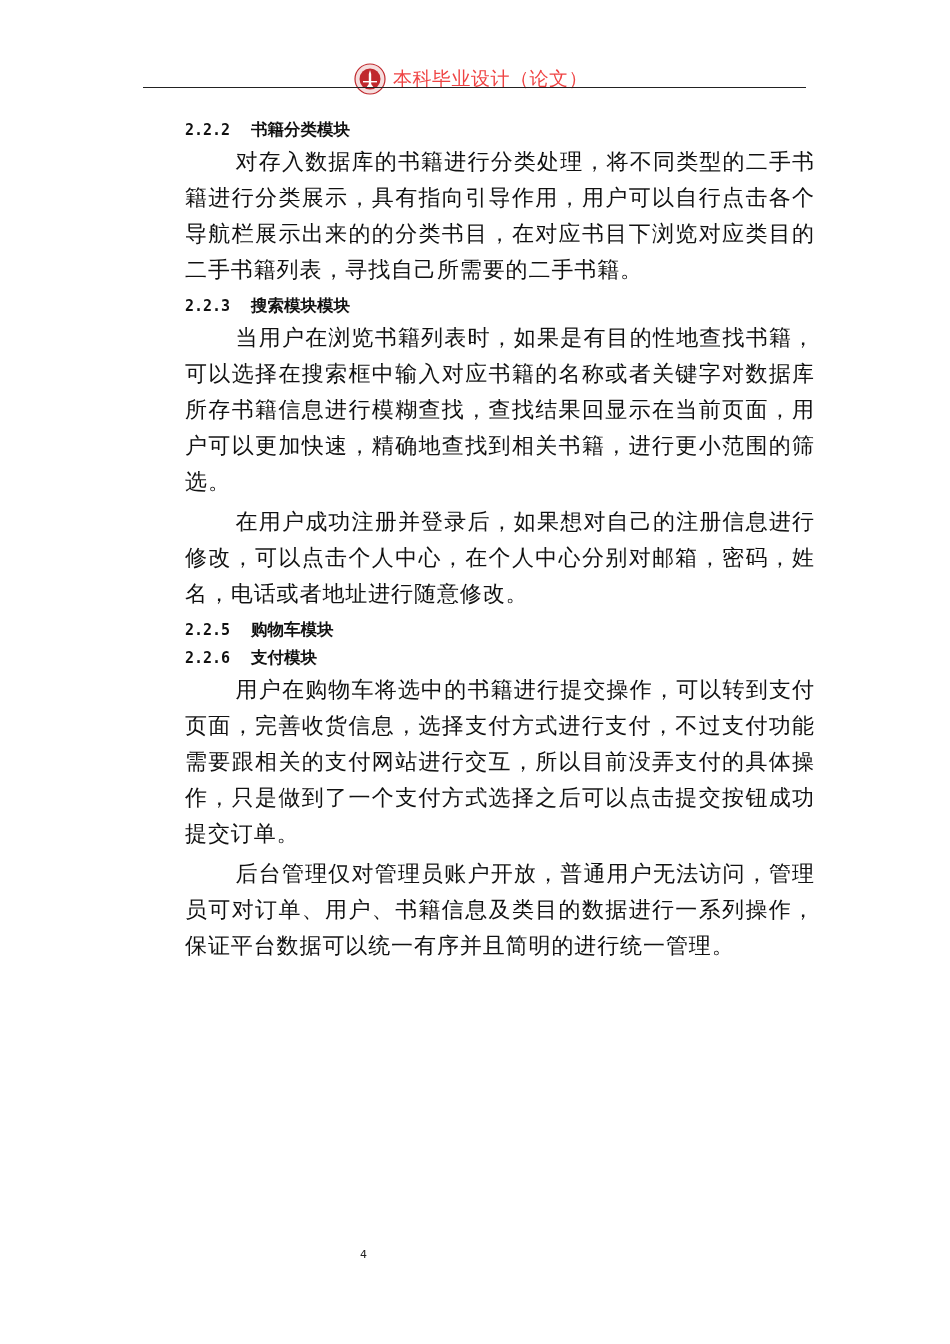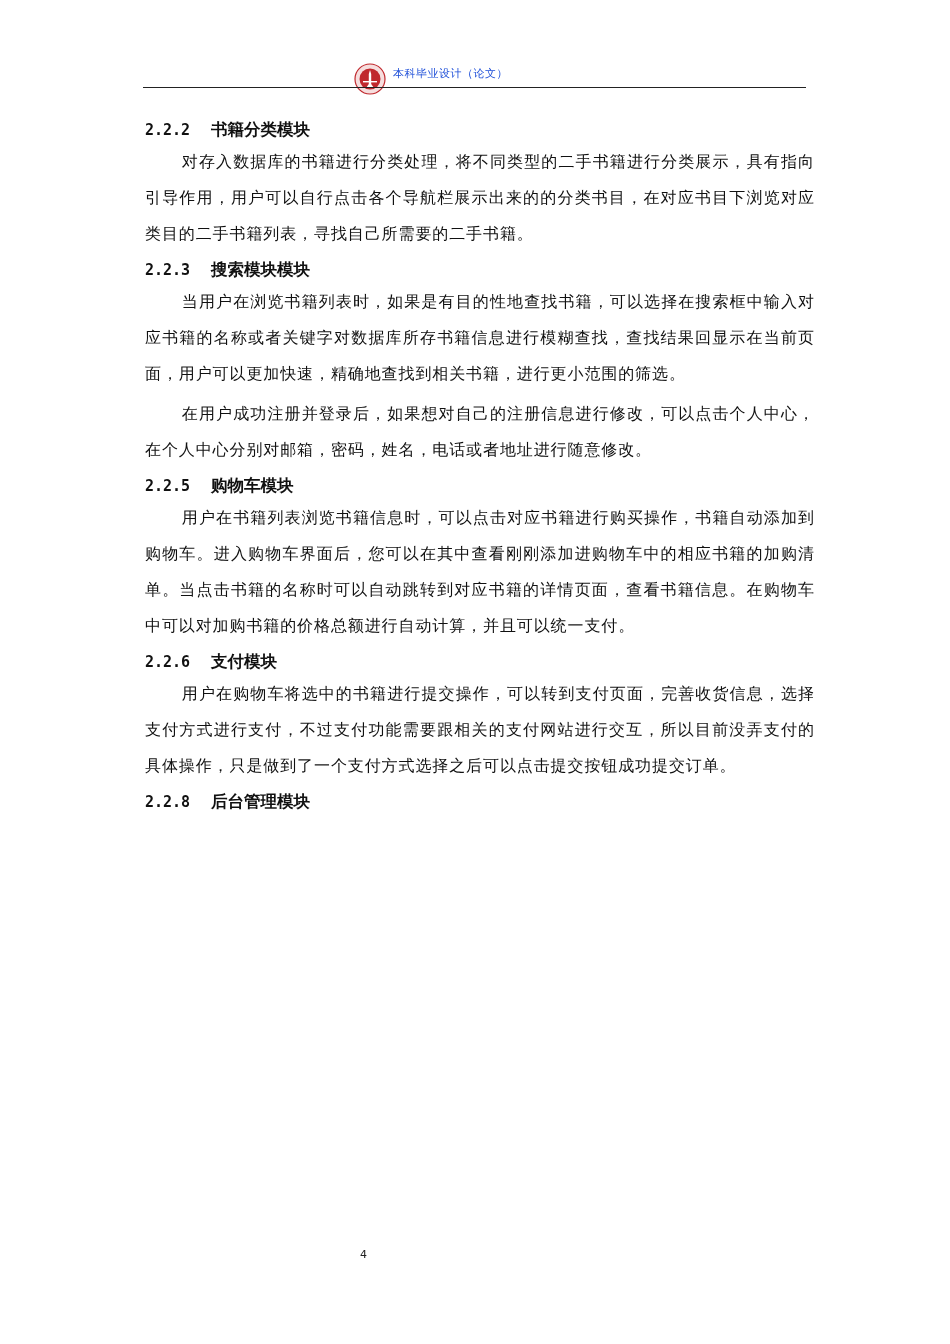--- a/index.html
+++ b/index.html
@@ -2,29 +2,29 @@
 <html><head>
   <meta charset="utf-8">
   <style>
     html, body { margin: 0; padding: 0; background: #ffffff; }
     body { width: 950px; height: 1344px; position: relative; overflow: hidden;
            font-family: "DejaVu Serif", "Liberation Serif", serif; color: #111; }
     .header { position: absolute; left: 143px; top: 58px; width: 663px; height: 30px; }
     .header-line { position: absolute; left: 0; right: 0; top: 29px; height: 0; border-top: 1.2px solid #222; }
     .logo { position: absolute; left: 211px; top: 4px; width: 32px; height: 38px; }
     .header-title { position: absolute; left: 250px; top: 8px; font-family: "DejaVu Sans", "Liberation Sans", sans-serif;
-                    font-size: 11px; letter-spacing: 0.5px; color: #1d4ed8; white-space: nowrap; }
+                    font-size: 19px; letter-spacing: 0.5px; color: #ef4444; white-space: nowrap; }
     .content { position: absolute; left: 145px; top: 116px; width: 670px; }
     .section-heading { font-family: "DejaVu Sans", "Liberation Sans", sans-serif; font-weight: bold; font-size: 16.5px;
                        height: 28px; line-height: 28px; white-space: nowrap; }
     .section-heading .num { font-family: "DejaVu Sans Mono", "Liberation Mono", monospace; font-weight: bold; font-size: 15px;
                             display: inline-block; width: 66px; }
-    .para { font-size: 16px; line-height: 36px; text-indent: 2.3em; margin: 0 0 4px 0; text-align: justify;
+    .para { font-size: 22px; line-height: 36px; text-indent: 2.3em; margin: 0 0 4px 0; text-align: justify;
             letter-spacing: 0.9px; }
-    .section { margin-bottom: 0; }
+    .section { margin-bottom: 0; margin-left: 40px; }
     .page-number { position: absolute; left: 360px; top: 1248px; font-family: "DejaVu Sans", "Liberation Sans", sans-serif;
                    font-size: 11px; color: #222; }
   </style>
 </head>
 <body>
 
 <div class="header">
   <div class="logo">
     <svg width="32" height="38" viewBox="0 0 32 38">
       <circle cx="16" cy="17" r="15" fill="#f6dede" stroke="#c0282d" stroke-width="1.2"></circle>
@@ -44,26 +44,25 @@
   </div>
   <div class="section">
     <div class="section-heading"><span class="num">2.2.3</span><span>搜索模块模块</span></div>
     <p class="para">当用户在浏览书籍列表时，如果是有目的性地查找书籍，可以选择在搜索框中输入对应书籍的名称或者关键字对数据库所存书籍信息进行模糊查找，查找结果回显示在当前页面，用户可以更加快速，精确地查找到相关书籍，进行更小范围的筛选。</p>
   </div>
   <div class="section">
     <p class="para">在用户成功注册并登录后，如果想对自己的注册信息进行修改，可以点击个人中心，在个人中心分别对邮箱，密码，姓名，电话或者地址进行随意修改。</p>
   </div>
   <div class="section">
     <div class="section-heading"><span class="num">2.2.5</span><span>购物车模块</span></div>
-    <p class="para">用户在书籍列表浏览书籍信息时，可以点击对应书籍进行购买操作，书籍自动添加到购物车。进入购物车界面后，您可以在其中查看刚刚添加进购物车中的相应书籍的加购清单。当点击书籍的名称时可以自动跳转到对应书籍的详情页面，查看书籍信息。在购物车中可以对加购书籍的价格总额进行自动计算，并且可以统一支付。</p>
   </div>
   <div class="section">
     <div class="section-heading"><span class="num">2.2.6</span><span>支付模块</span></div>
     <p class="para">用户在购物车将选中的书籍进行提交操作，可以转到支付页面，完善收货信息，选择支付方式进行支付，不过支付功能需要跟相关的支付网站进行交互，所以目前没弄支付的具体操作，只是做到了一个支付方式选择之后可以点击提交按钮成功提交订单。</p>
   </div>
   <div class="section">
   </div>
   <div class="section">
-    <div class="section-heading"><span class="num">2.2.8</span><span>后台管理模块</span></div>
+    <p class="para">后台管理仅对管理员账户开放，普通用户无法访问，管理员可对订单、用户、书籍信息及类目的数据进行一系列操作，保证平台数据可以统一有序并且简明的进行统一管理。</p>
   </div>
 </div>
 
 <div class="page-number">4</div>
 
 </body></html>

